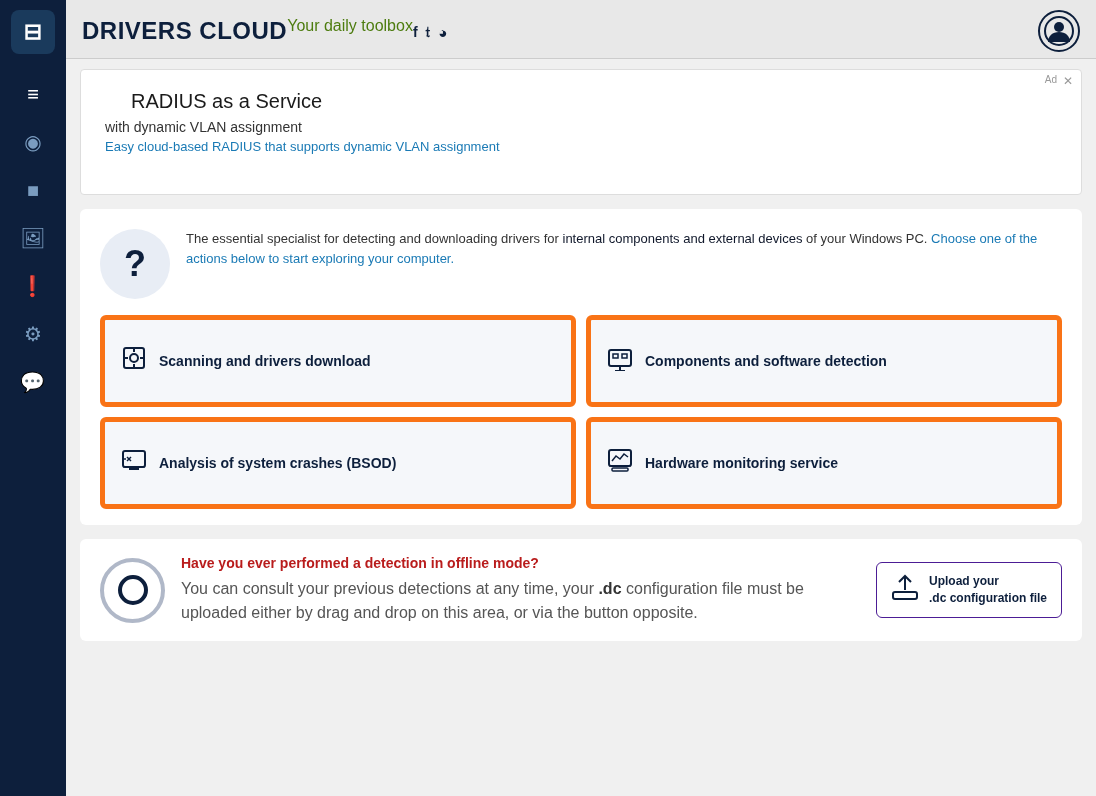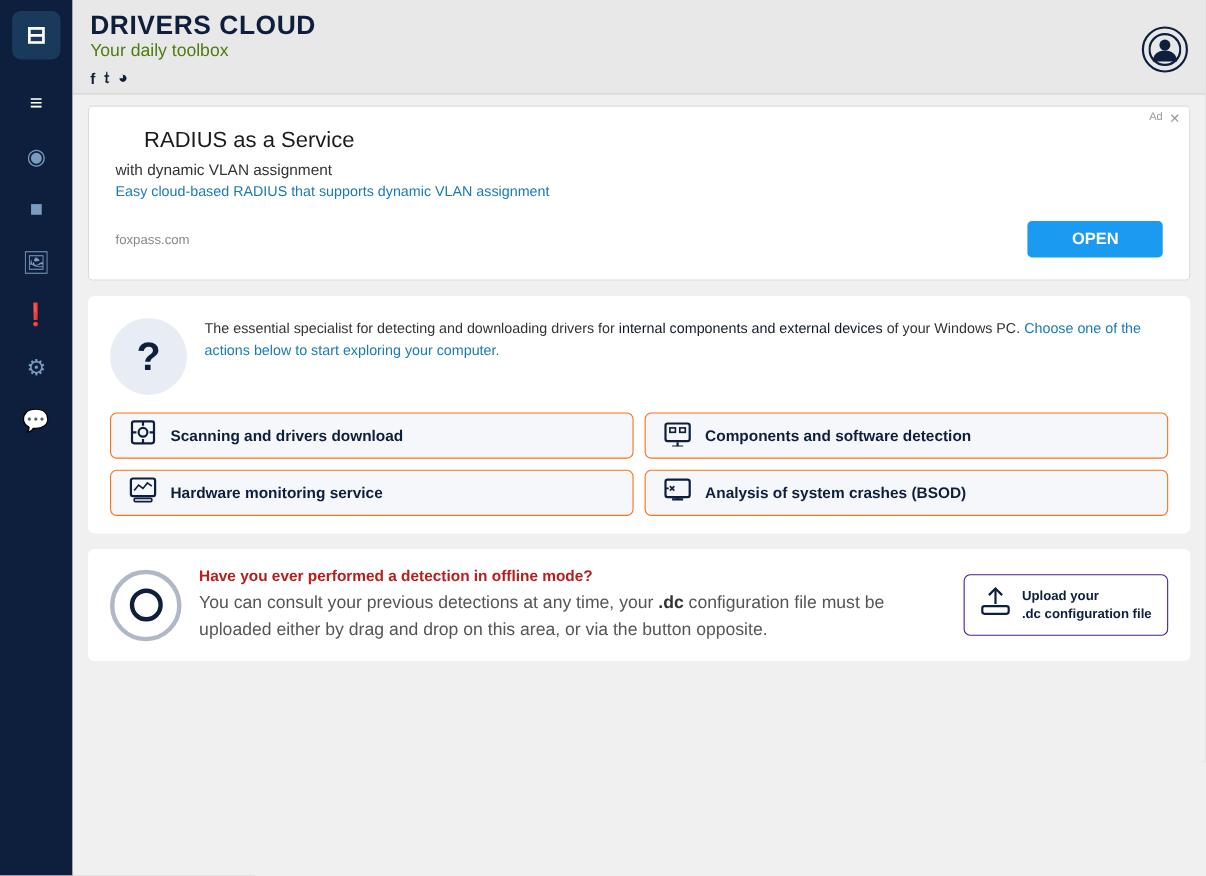--- a/index.html
+++ b/index.html
@@ -61,21 +61,21 @@
     
     .header {
       background: #e8e8e8;
       padding: 10px 16px 6px 16px;
       display: flex;
       align-items: center;
       justify-content: space-between;
       border-bottom: 1px solid #ccc;
       flex-shrink: 0;
     }
-    .header-left { display: flex; flex-direction: column; }
+    .header-left { display: flex; flex-direction: row; }
     .header-title {
       font-size: 24px;
       font-weight: bold;
       color: #0d1f3c;
       letter-spacing: 0.5px;
     }
     .header-subtitle {
       font-size: 16px;
       color: #4d7c0f;
       margin-bottom: 4px;
@@ -211,23 +211,23 @@
     .info-text .blue { color: #1a7ab5; }
 
     
     .action-grid {
       display: grid;
       grid-template-columns: 1fr 1fr;
       gap: 10px;
     }
     .action-card {
       background: #f5f7fa;
-      border: 1px solid #f97316;
+      border: 5px solid #f97316;
       border-radius: 6px;
-      padding: 4px 16px;
+      padding: 25px 16px;
       display: flex;
       align-items: center;
       gap: 12px;
       cursor: pointer;
     }
     .action-icon {
       font-size: 22px;
       color: #0d1f3c;
       flex-shrink: 0;
     }
@@ -353,24 +353,20 @@
   </div>
 
   <div class="content">
 
     <div class="ad-banner">
       <span class="ad-label">Ad</span>
       <span class="ad-close">✕</span>
       <div class="ad-title">RADIUS as a Service</div>
       <div class="ad-subtitle">with dynamic VLAN assignment</div>
       <div class="ad-desc">Easy cloud-based RADIUS that supports dynamic VLAN assignment</div>
-      <div class="ad-footer">
-        <span class="ad-domain">foxpass.com</span>
-        <button class="ad-open-btn">OPEN</button>
-      </div>
     </div>
 
     <div class="info-section">
       <div class="info-top">
         <div class="question-circle">?</div>
         <div class="info-text">
           <p>
             <span>The essential specialist for detecting and downloading drivers for </span><span class="highlight">internal components and external devices</span><span> of your Windows PC. </span><span class="blue">Choose one of the actions below to start exploring your computer.</span>
           </p>
         </div>
@@ -396,49 +392,49 @@
           <span class="action-icon">
             <svg width="26" height="26" viewBox="0 0 26 26" fill="none">
               <rect x="2" y="5" width="22" height="16" rx="2" stroke="#0d1f3c" stroke-width="2" fill="none"></rect>
               <rect x="6" y="9" width="5" height="4" stroke="#0d1f3c" stroke-width="1.5" fill="none"></rect>
               <rect x="15" y="9" width="5" height="4" stroke="#0d1f3c" stroke-width="1.5" fill="none"></rect>
               <line x1="13" y1="22" x2="13" y2="26" stroke="#0d1f3c" stroke-width="2"></line>
               <line x1="8" y1="26" x2="18" y2="26" stroke="#0d1f3c" stroke-width="2"></line>
             </svg>
           </span>
           <span class="action-label">Components and software detection</span>
-        </div>
-
-        <div class="action-card">
-          <span class="action-icon">
-            <svg width="26" height="26" viewBox="0 0 26 26" fill="none">
-              <rect x="2" y="3" width="22" height="16" rx="2" stroke="#0d1f3c" stroke-width="2" fill="none"></rect>
-              <line x1="2" y1="19" x2="24" y2="19" stroke="#0d1f3c" stroke-width="1"></line>
-              <rect x="5" y="21" width="16" height="3" rx="1" stroke="#0d1f3c" stroke-width="1.5" fill="none"></rect>
-              <polyline points="5,14 9,9 13,12 17,7 21,10" stroke="#0d1f3c" stroke-width="1.5" fill="none"></polyline>
-            </svg>
-          </span>
-          <span class="action-label">Hardware monitoring service</span>
         </div>
 
         <div class="action-card">
           <span class="action-icon">
             <svg width="26" height="26" viewBox="0 0 26 26" fill="none">
               <rect x="2" y="4" width="22" height="16" rx="2" stroke="#0d1f3c" stroke-width="2" fill="none"></rect>
               <line x1="2" y1="20" x2="24" y2="20" stroke="#0d1f3c" stroke-width="1"></line>
               <line x1="8" y1="22" x2="18" y2="22" stroke="#0d1f3c" stroke-width="2"></line>
               <line x1="13" y1="20" x2="13" y2="22" stroke="#0d1f3c" stroke-width="2"></line>
               <line x1="6" y1="10" x2="10" y2="14" stroke="#0d1f3c" stroke-width="1.5"></line>
               <line x1="10" y1="10" x2="6" y2="14" stroke="#0d1f3c" stroke-width="1.5"></line>
               <line x1="2" y1="12" x2="5" y2="12" stroke="#0d1f3c" stroke-width="1.5"></line>
             </svg>
           </span>
           <span class="action-label">Analysis of system crashes (BSOD)</span>
         </div>
 
+        <div class="action-card">
+          <span class="action-icon">
+            <svg width="26" height="26" viewBox="0 0 26 26" fill="none">
+              <rect x="2" y="3" width="22" height="16" rx="2" stroke="#0d1f3c" stroke-width="2" fill="none"></rect>
+              <line x1="2" y1="19" x2="24" y2="19" stroke="#0d1f3c" stroke-width="1"></line>
+              <rect x="5" y="21" width="16" height="3" rx="1" stroke="#0d1f3c" stroke-width="1.5" fill="none"></rect>
+              <polyline points="5,14 9,9 13,12 17,7 21,10" stroke="#0d1f3c" stroke-width="1.5" fill="none"></polyline>
+            </svg>
+          </span>
+          <span class="action-label">Hardware monitoring service</span>
+        </div>
+
       </div>
     </div>
 
     <div class="offline-section">
       <div class="offline-circle">
         <div class="offline-inner"></div>
       </div>
       <div class="offline-text">
         <h3>Have you ever performed a detection in offline mode?</h3>
         <p>

